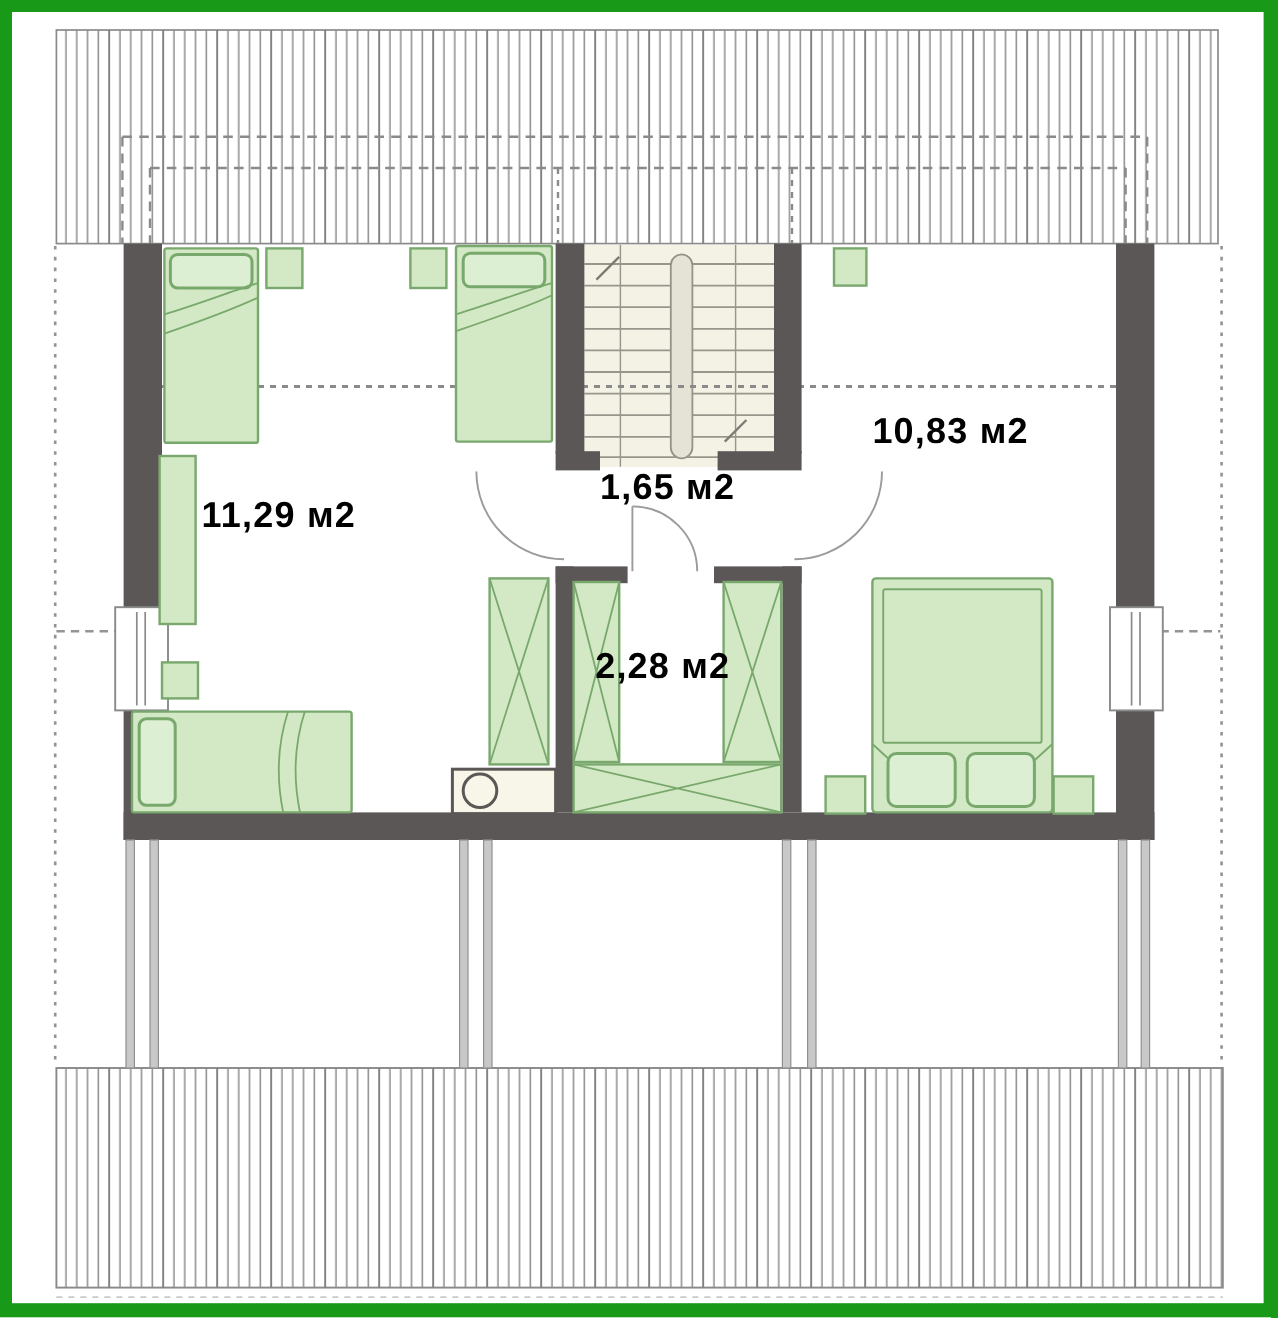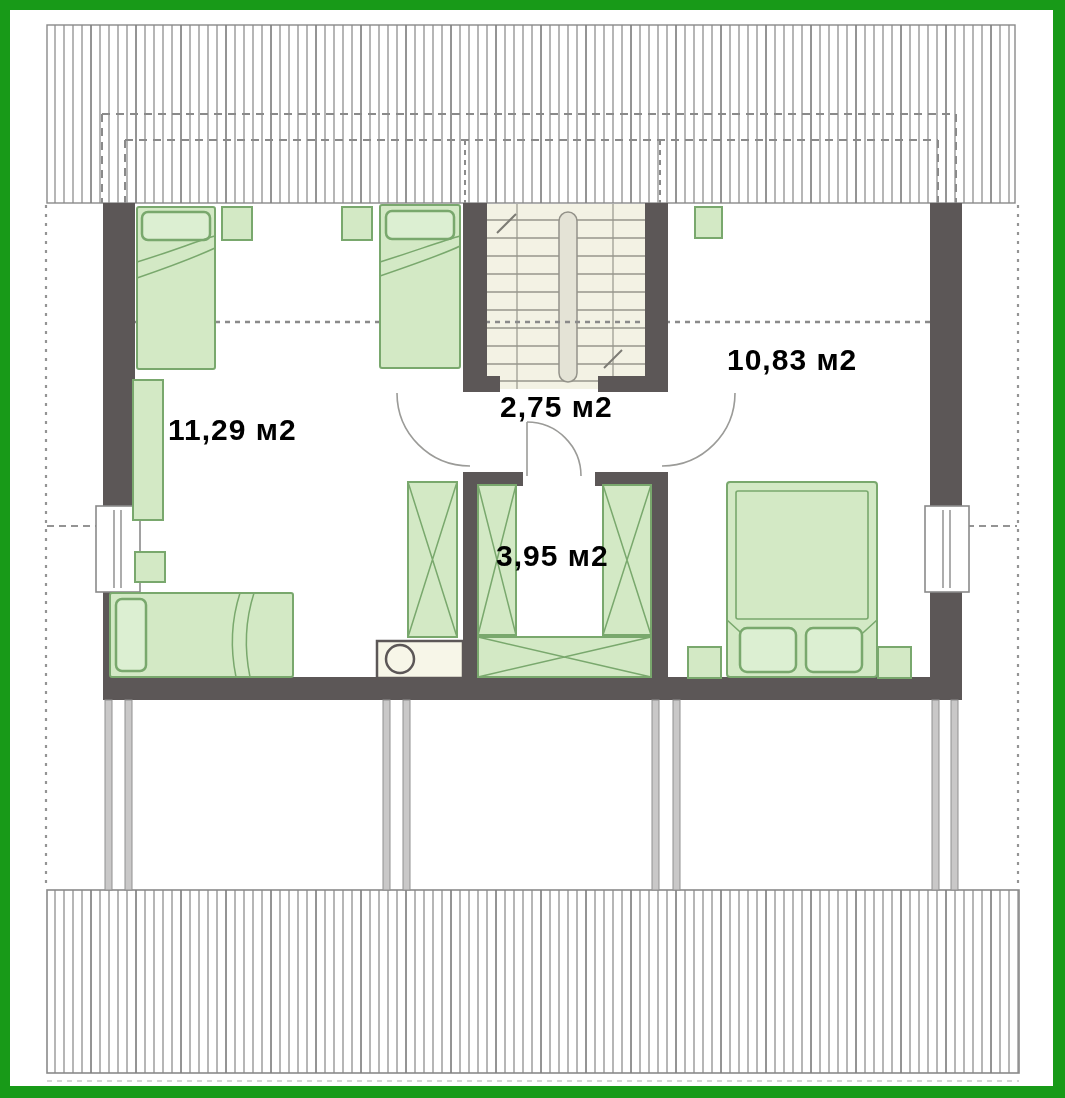--- a/index.html
+++ b/index.html
@@ -181,16 +181,16 @@
       <rect x="652" y="700" width="7" height="190"></rect>
       <rect x="673" y="700" width="7" height="190"></rect>
       <rect x="932" y="700" width="7" height="190"></rect>
       <rect x="951" y="700" width="7" height="190"></rect>
     </g>
 
     <path d="M47,1081 H1019" stroke="#c9c9c9" stroke-width="1.5" stroke-dasharray="5 5" fill="none"></path>
   </svg>
 
   <div class="room-label" id="lbl-left">11,29 м2</div>
-  <div class="room-label" id="lbl-hall">2,75 м2</div>
+  <div class="room-label" id="lbl-hall">1,65 м2</div>
   <div class="room-label" id="lbl-right">10,83 м2</div>
-  <div class="room-label" id="lbl-ward">3,95 м2</div>
+  <div class="room-label" id="lbl-ward">2,28 м2</div>
 </div>
 
 </body></html>

